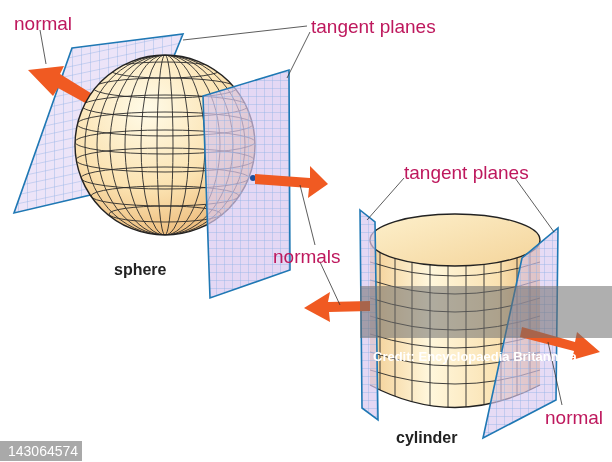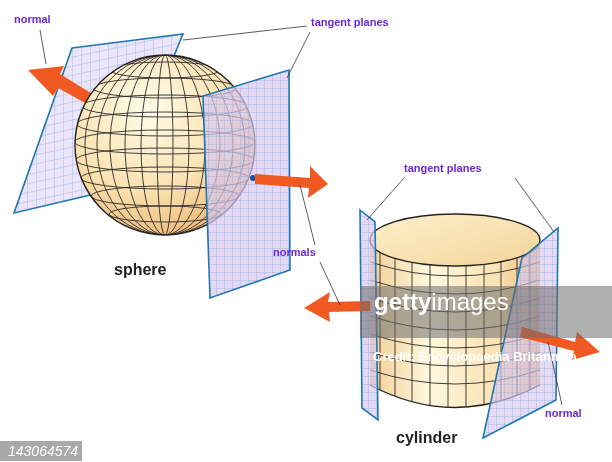--- a/index.html
+++ b/index.html
@@ -1,24 +1,24 @@
 <!DOCTYPE html>
 <html><head>
 <meta charset="utf-8">
 <style>
   html,body{margin:0;padding:0;background:#ffffff;}
   #stage{position:relative;width:612px;height:462px;overflow:hidden;background:#ffffff;font-family:"Liberation Sans",sans-serif;}
   svg{position:absolute;left:0;top:0;}
-  .lbl{position:absolute;color:#6d28d9;font-size:11px;white-space:nowrap;line-height:1;font-weight:bold;}
+  .lbl{position:absolute;color:#be185d;font-size:19px;white-space:nowrap;line-height:1;}
   .bold{font-weight:bold;color:#222;font-size:16px;}
   #watermark{position:absolute;left:360px;top:286px;width:252px;height:52px;background:rgba(110,110,110,0.55);}
   #wm-logo{position:absolute;left:374px;top:290px;color:#fff;font-size:24px;line-height:1;white-space:nowrap;}
   #wm-logo b{font-weight:bold;}
   #wm-credit{position:absolute;left:373px;top:318px;color:#fff;font-size:13px;font-weight:bold;white-space:nowrap;line-height:1;margin-top:32px;}
-  #stock-id{position:absolute;left:0;top:441px;background:#a9a9a9;color:#fff;font-size:14px;padding:2px 4px 2px 8px;line-height:16px;font-style:italic;}
+  #stock-id{position:absolute;left:0;top:441px;background:#a9a9a9;color:#fff;font-size:14px;padding:2px 4px 2px 8px;line-height:16px;}
 </style>
 </head>
 <body>
 
 <div id="stage">
 <svg width="612" height="462" viewBox="0 0 612 462">
   <defs>
     <radialGradient id="sphGrad" cx="0.4" cy="0.3" r="0.75">
       <stop offset="0" stop-color="#fffbe8"></stop>
       <stop offset="0.6" stop-color="#fbe2b0"></stop>
@@ -157,17 +157,16 @@
 
   <span class="lbl" style="left:14px;top:14px;">normal</span>
   <span class="lbl" style="left:311px;top:17px;">tangent planes</span>
   <span class="lbl bold" style="left:78px;top:262px;margin-left:36px;">sphere</span>
   <span class="lbl" style="left:404px;top:163px;">tangent planes</span>
   <span class="lbl" style="left:273px;top:247px;">normals</span>
   <span class="lbl" style="left:545px;top:408px;">normal</span>
   <span class="lbl bold" style="left:396px;top:430px;">cylinder</span>
 
   <div id="watermark"></div>
-  <div id="wm-logo"><b>getty</b><span>images</span></div>
   <div id="wm-credit">Credit: Encyclopaedia Britannica</div>
 
   <div id="stock-id">143064574</div>
 </div>
 
 </body></html>

